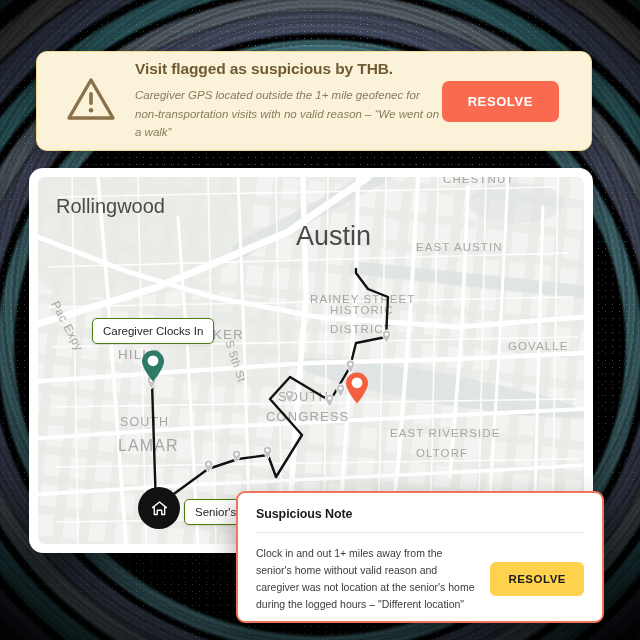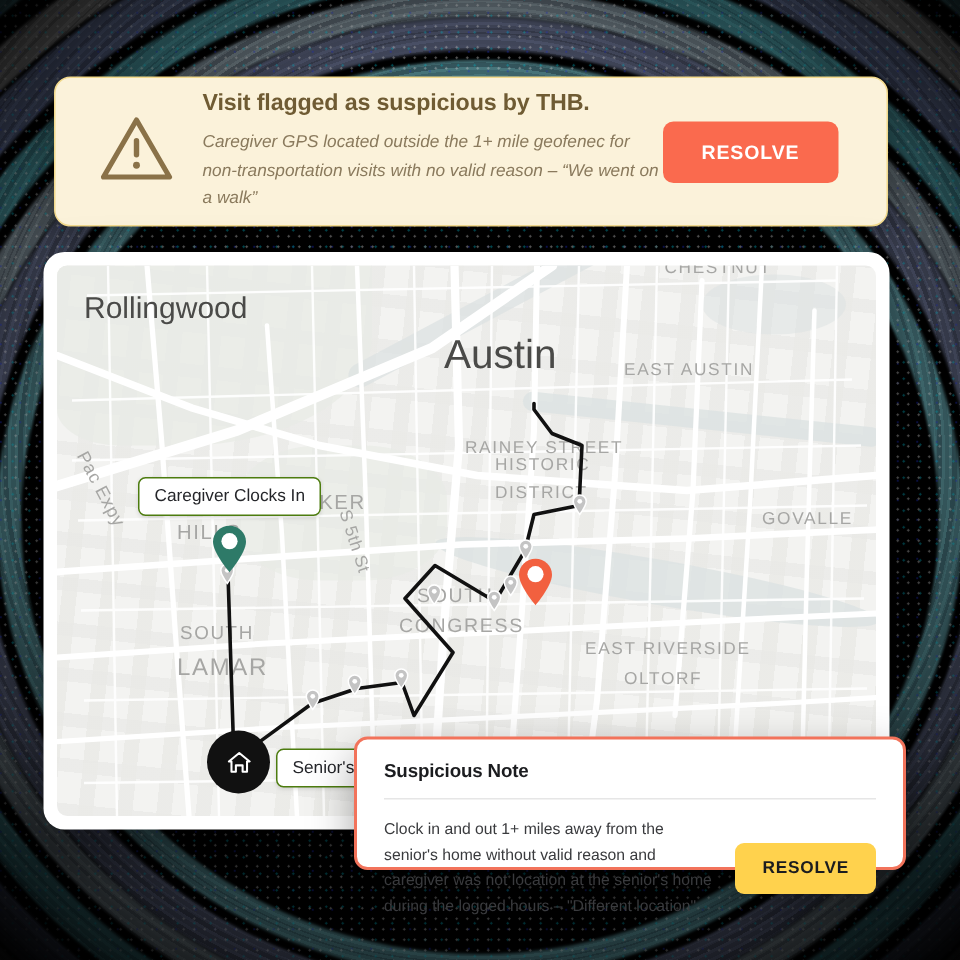--- a/index.html
+++ b/index.html
@@ -102,21 +102,21 @@
     background:#111;display:flex;align-items:center;justify-content:center;
   }
   .maplbl{
     position:absolute;background:#fff;border:1px solid #4d7c0f;border-radius:5px;
     font-size:11.5px;color:#25262A;padding:6px 10px;white-space:nowrap;
     box-shadow:0 1px 3px rgba(0,0,0,.12);
   }
 
   
   #note{
-    position:absolute;left:236px;top:491px;width:368px;height:89px;
+    position:absolute;left:236px;top:491px;width:368px;height:132px;
     background:#fff;border:2px solid #F2735B;border-radius:9px;
     box-sizing:border-box;padding:14px 18px 0 18px;
     box-shadow:0 12px 30px rgba(0,0,0,.35);
   }
   #note .ntitle{font-size:12.5px;font-weight:bold;color:#1B1C1F;letter-spacing:-.1px;}
   #note hr{border:none;border-top:1px solid #E6E6E6;margin:11px 0 0 0;}
   #note .nrow{display:flex;align-items:center;margin-top:12px;}
   #note .nbody{
     flex:1 1 auto;font-size:10.5px;color:#3A3B3E;line-height:1.62;max-width:225px;
   }

